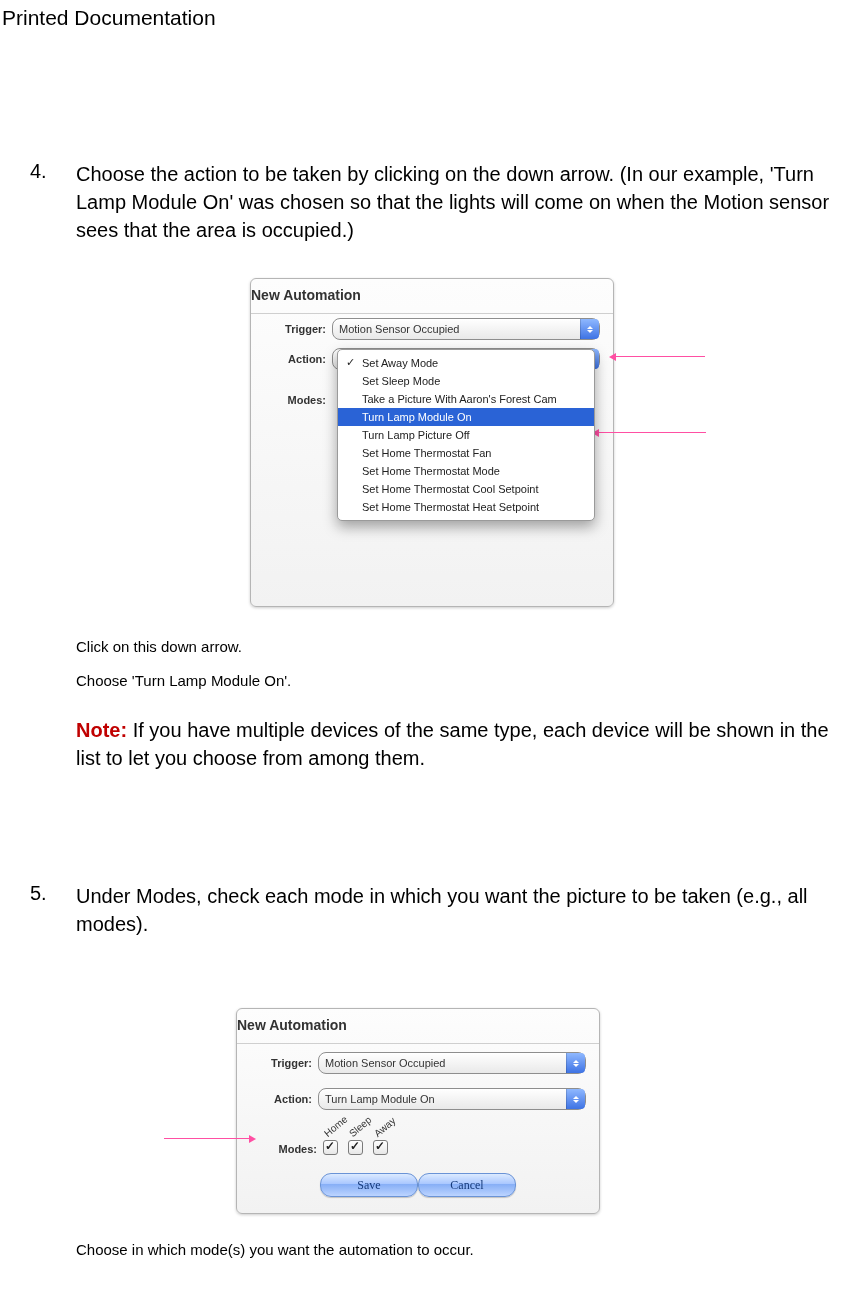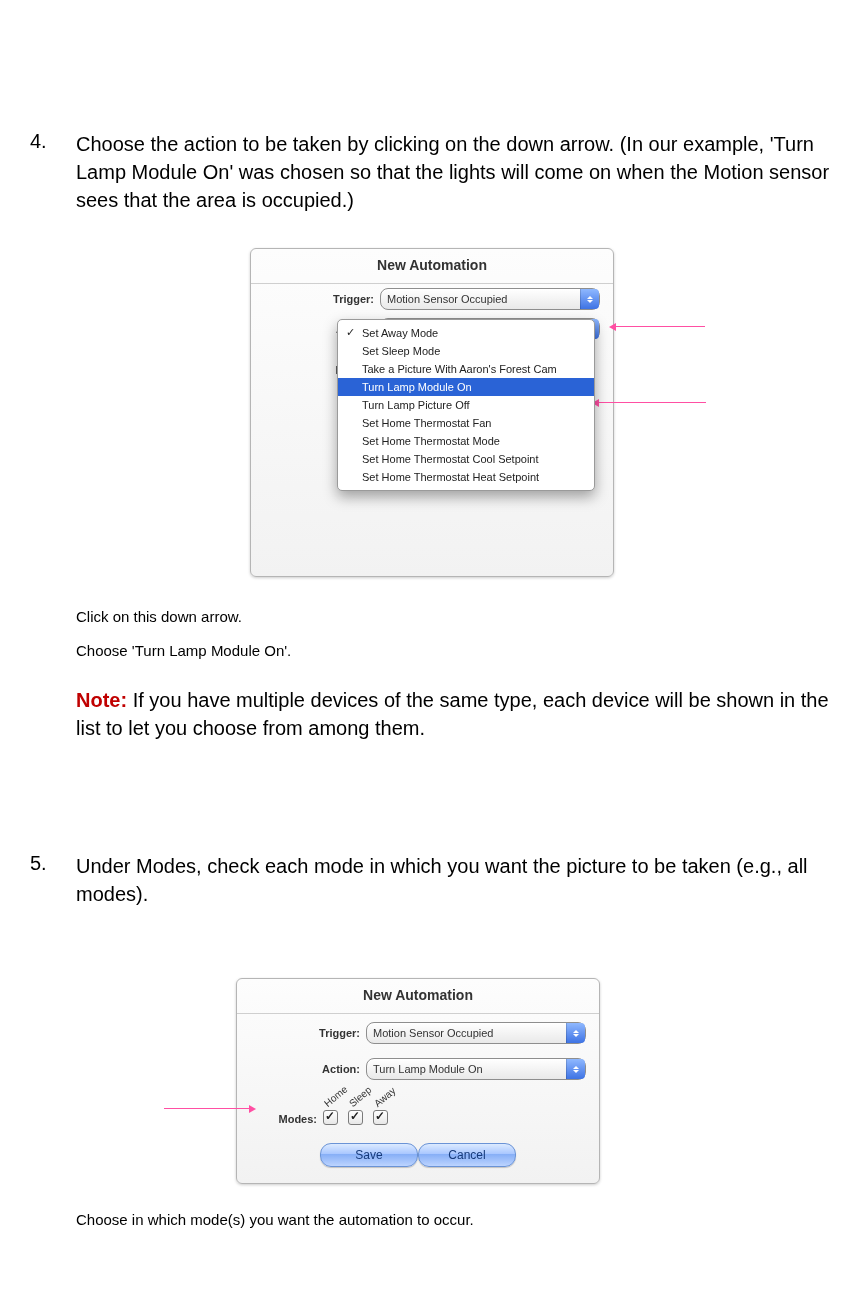--- a/index.html
+++ b/index.html
@@ -62,35 +62,33 @@
   .panel1 {
     width: 362px;
     border: 1px solid #b5b5b5;
     border-radius: 6px;
     background: linear-gradient(#fdfdfd,#f2f2f2);
     box-shadow: 0 1px 3px rgba(0,0,0,.2);
     overflow: visible;
     position: relative;
   }
   .panel-title {
-    text-align: center;
     font-weight: bold;
     font-size: 14px;
     color: #333;
     padding: 8px 0 10px 0;
     border-bottom: 1px solid #cfcfcf;
     font-family: "Lucida Grande","Segoe UI",Arial,sans-serif;
   }
   .form-row {
     display: flex;
     align-items: center;
     padding: 4px 13px;
     font-family: "Lucida Grande","Segoe UI",Arial,sans-serif;
     font-size: 11px;
-    margin-left: 48px;
   }
   .form-label {
     width: 62px;
     text-align: right;
     color: #333;
     font-weight: bold;
     padding-right: 6px;
     font-size: 11px;
   }
   .pop-btn {
@@ -219,34 +217,35 @@
   .chk {
     width:13px;height:13px;border:1px solid #7a7a7a;border-radius:3px;
     background:linear-gradient(#fff,#e7e7e7);position:relative;
     box-shadow:inset 0 1px 0 rgba(255,255,255,.8);
   }
   .chk.checked::after{
     content:"✓";position:absolute;left:1px;top:-2px;font-size:12px;color:#222;font-weight:bold;
   }
   .btn-row{
     display:flex;justify-content:center;padding-top:8px;
-    font-family:Liberation Sans, sans-serif;
+    font-family:Liberation Serif, serif;
     align-items:center;
   }
   .aqua-btn{
     width:96px;height:22px;border-radius:11px;border:1px solid #6a93d6;
     background:linear-gradient(#dceaff 0%,#a9c7ff 45%,#86aef6 46%,#bcd4ff 100%);
     color:#163a7a;font-size:12px;display:flex;align-items:center;justify-content:center;
     box-shadow:0 1px 1px rgba(0,0,0,.2);
   }
 </style>
 </head>
 <body>
 
 <div class="page">
+  <div class="page-title">Printed Documentation</div>
 
   <div class="content">
 
     <div class="ol-item">
       <div class="ol-num">4.</div>
       <div class="ol-text">Choose the action to be taken by clicking on the down arrow. (In our example, 'Turn Lamp Module On' was chosen so that the lights will come on when the Motion sensor sees that the area is occupied.)</div>
     </div>
 
     <div class="fig1-wrap">
       <div class="panel1">

